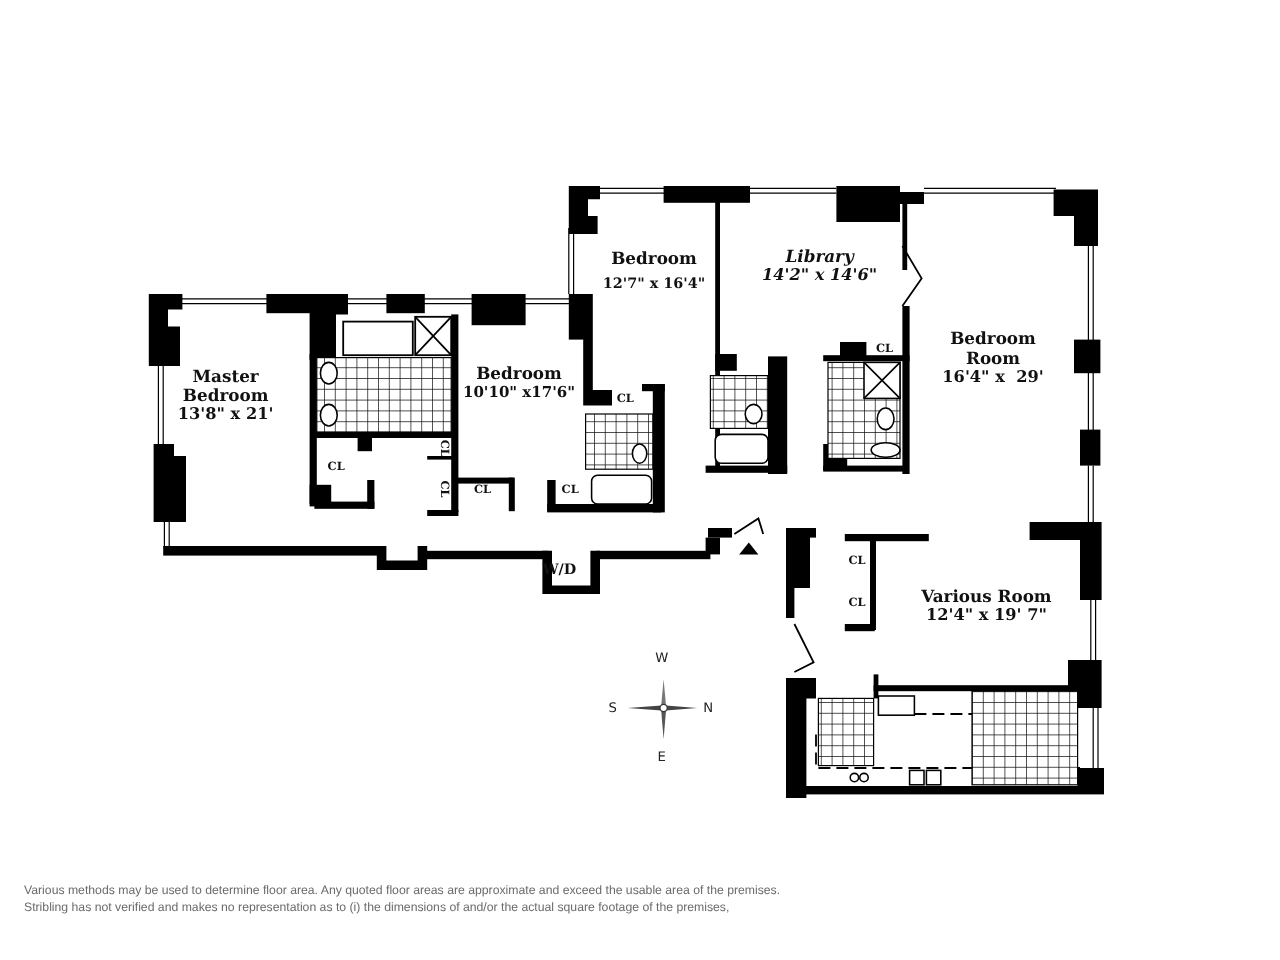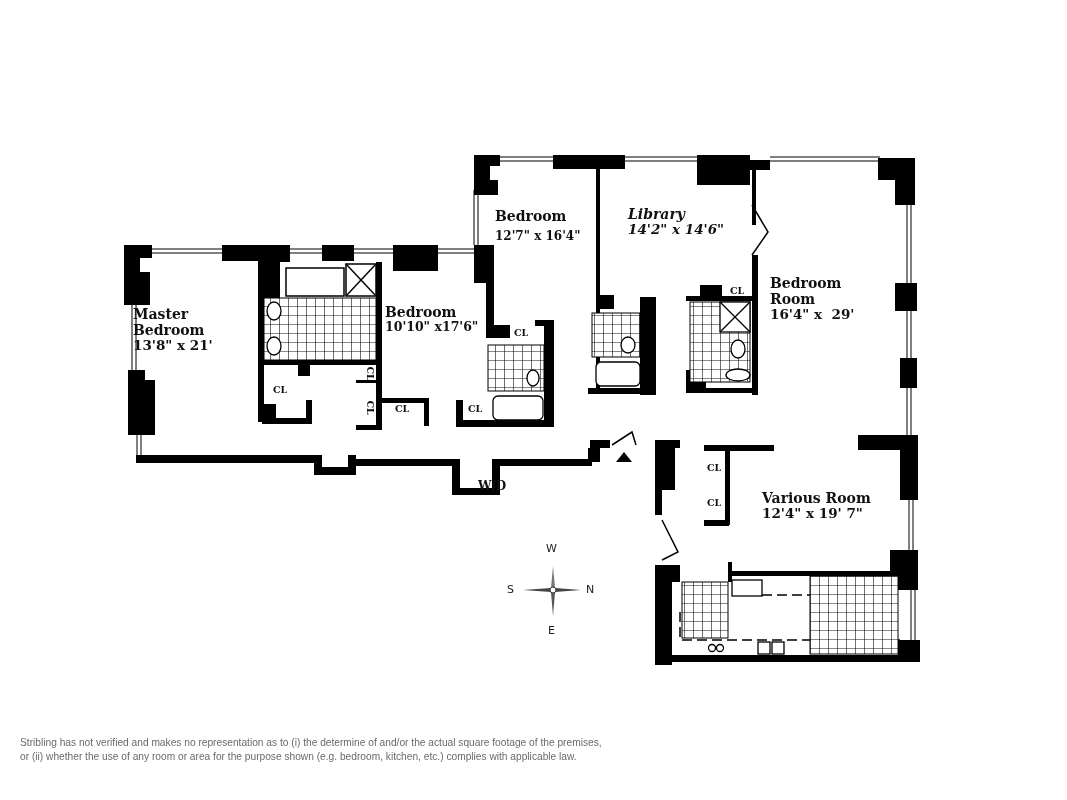--- a/index.html
+++ b/index.html
@@ -1,18 +1,18 @@
 <!DOCTYPE html>
 <html><head>
 <meta charset="utf-8">
 <style>
   html, body { margin:0; padding:0; background:#ffffff; }
   body { width:1067px; height:800px; position:relative; overflow:hidden; font-family:"DejaVu Serif", serif; }
   #plan { position:absolute; left:0; top:0; width:1067px; height:720px; }
-  .room-label { position:absolute; text-align:left; font-family:"DejaVu Serif", serif; font-weight:bold; color:#111; line-height:1.15; }
+  .room-label { position:absolute; text-align:center; font-family:"DejaVu Serif", serif; font-weight:bold; color:#111; line-height:1.15; }
   .room-name { font-size:14px; display:block; }
   .room-dim { font-size:13.5px; display:block; }
   .cl { position:absolute; font-family:"DejaVu Serif", serif; font-weight:bold; font-size:9.5px; color:#111; }
   .cl.rot { transform:rotate(90deg); }
   .wd { position:absolute; font-family:"DejaVu Serif", serif; font-weight:bold; font-size:12px; color:#111; }
   .compass-label { position:absolute; font-family:"DejaVu Sans", sans-serif; font-size:11px; color:#222; }
   #disclaimer { position:absolute; left:20px; top:736px; width:800px; font-family:"Liberation Sans", sans-serif; font-size:10.2px; color:#6a6a6a; line-height:14px; }
   #disclaimer div { white-space:nowrap; }
 </style>
 </head>
@@ -223,23 +223,23 @@
 <span class="cl" style="left:273px; top:384px;">CL</span>
 <span class="cl rot" style="left:363px; top:368px;">CL</span>
 <span class="cl rot" style="left:363px; top:402px;">CL</span>
 <span class="cl" style="left:395px; top:403px;">CL</span>
 <span class="cl" style="left:468px; top:403px;">CL</span>
 <span class="cl" style="left:514px; top:327px;">CL</span>
 <span class="cl" style="left:730px; top:285px;">CL</span>
 <span class="cl" style="left:707px; top:462px;">CL</span>
 <span class="cl" style="left:707px; top:497px;">CL</span>
 
-<span class="wd" style="left:478px; top:467px;margin-top:12px;">W/D</span>
+<span class="wd" style="left:452px; top:467px;">W/D</span>
 
 <span class="compass-label" style="left:546px; top:542px;">W</span>
 <span class="compass-label" style="left:507px; top:583px;">S</span>
 <span class="compass-label" style="left:586px; top:583px;">N</span>
 <span class="compass-label" style="left:548px; top:624px;">E</span>
 
 <div id="disclaimer">
-  <div>Stribling has not verified and makes no representation as to (i) the determine of and/or the actual square footage of the premises,</div>
-  <div>or (ii) whether the use of any room or area for the purpose shown (e.g. bedroom, kitchen, etc.) complies with applicable law.</div>
+  <div>Various methods may be used to determine floor area.  Any quoted floor areas are approximate and exceed the usable area of the premises.</div>
+  <div>Stribling has not verified and makes no representation as to (i) the dimensions of and/or the actual square footage of the premises,</div>
 </div>
 
 </body></html>

